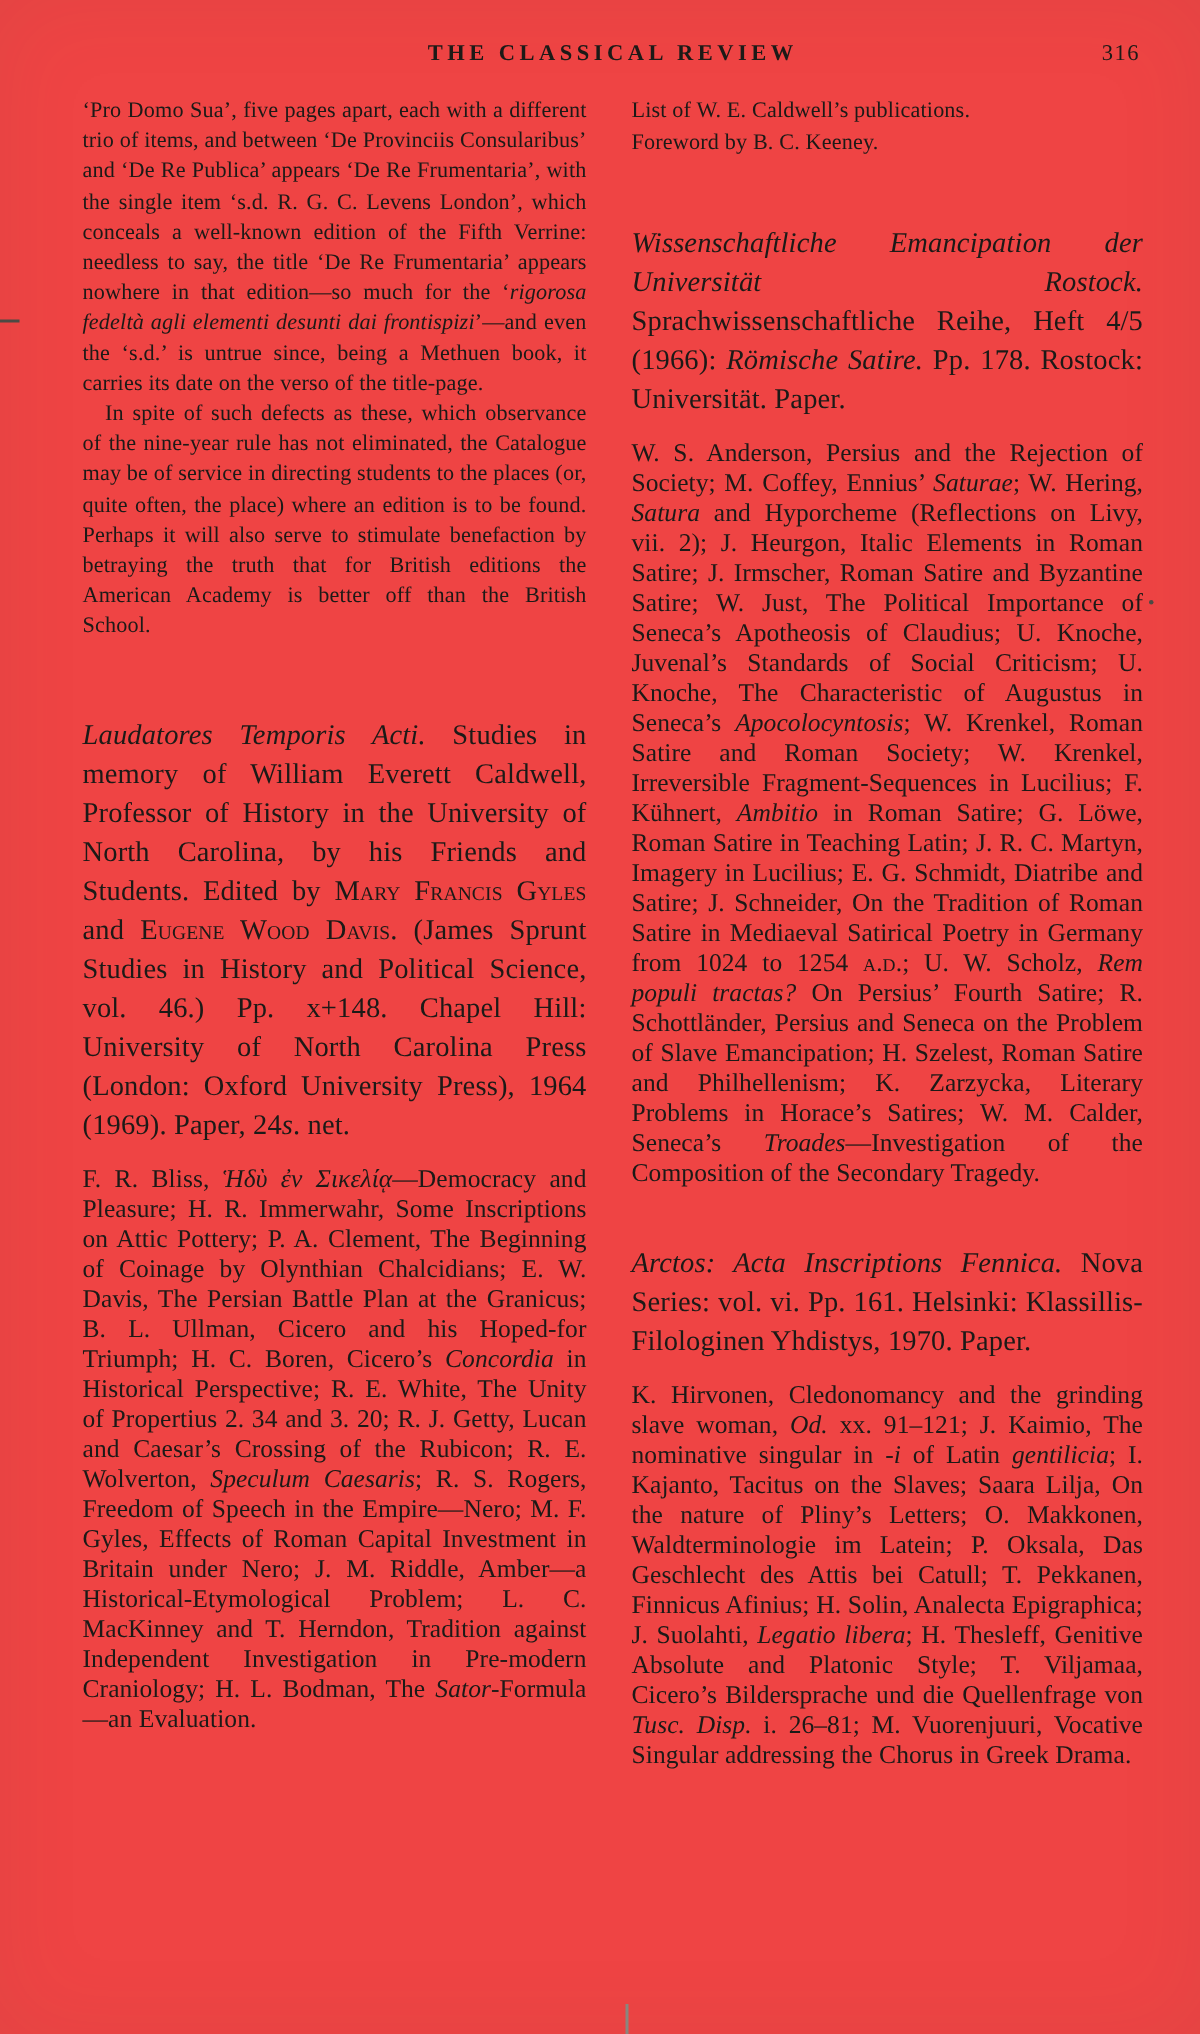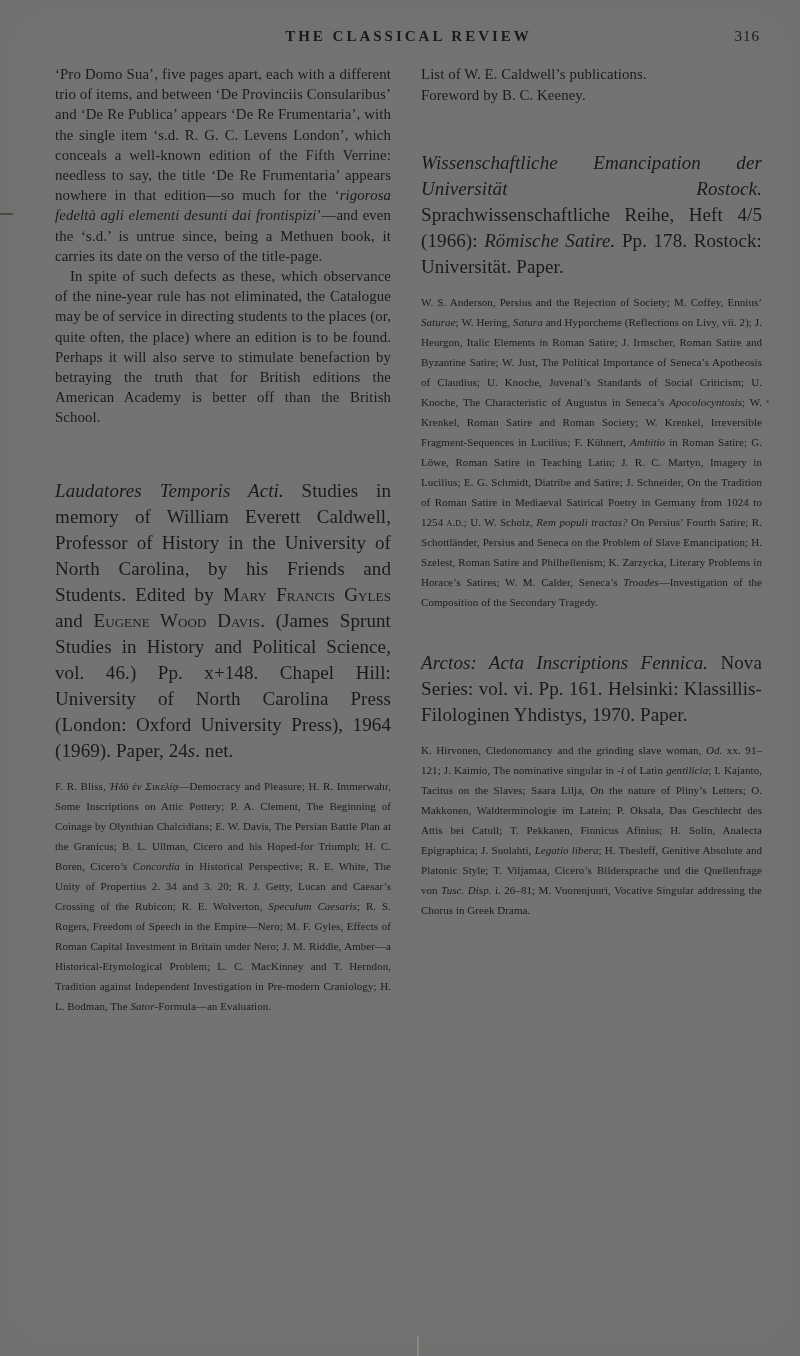--- a/index.html
+++ b/index.html
@@ -12,21 +12,21 @@
     background: #f6f5f1;
     font-family: "Liberation Serif", "DejaVu Serif", serif;
     color: #1c1a17;
   }
   .page {
     position: relative;
     width: 800px;
     height: 1356px;
     box-sizing: border-box;
     padding: 28px 38px 0 55px;
-    background: #737373;
+    background: #ef4444;
     overflow: hidden;
     box-shadow: inset 0 0 60px rgba(90,80,60,0.08);
   }
   
   .running-head {
     position: relative;
     width: 707px;
     height: 22px;
     margin-bottom: 14px;
   }
@@ -62,21 +62,21 @@
   }
   .body.plain { text-align: left; line-height: 21px; }
   .indent { text-indent: 15px; }
   .review-heading {
     font-size: 19px;
     line-height: 26px;
     text-align: justify;
     letter-spacing: 0.1px;
   }
   .contents {
-    font-size: 11px;
+    font-size: 17px;
     line-height: 20px;
     text-align: justify;
     margin-top: 12px;
     letter-spacing: 0.05px;
   }
   .mt-review-left { margin-top: 50px; }
   .mt-review-r1 { margin-top: 44px; }
   .mt-review-r2 { margin-top: 38px; }
   .seg-i { font-style: italic; }
   .seg-sc { font-variant: small-caps; }

